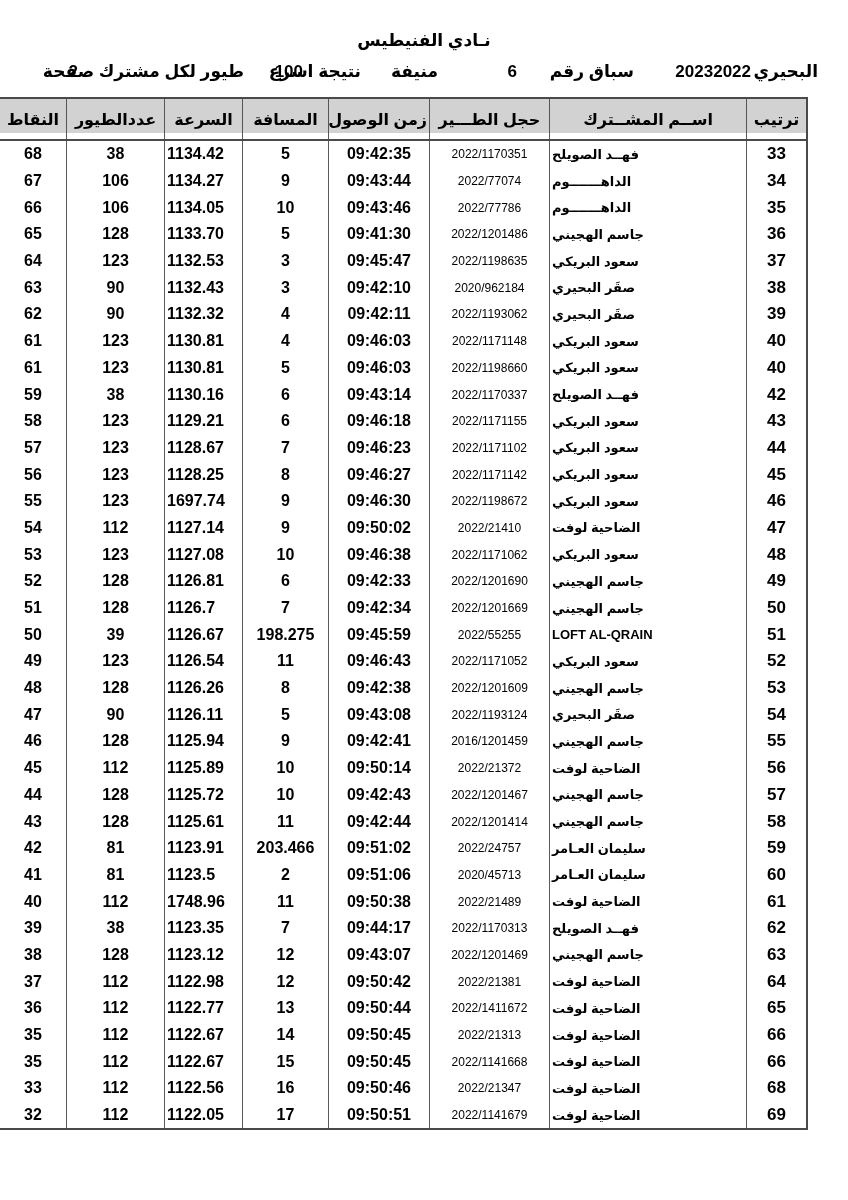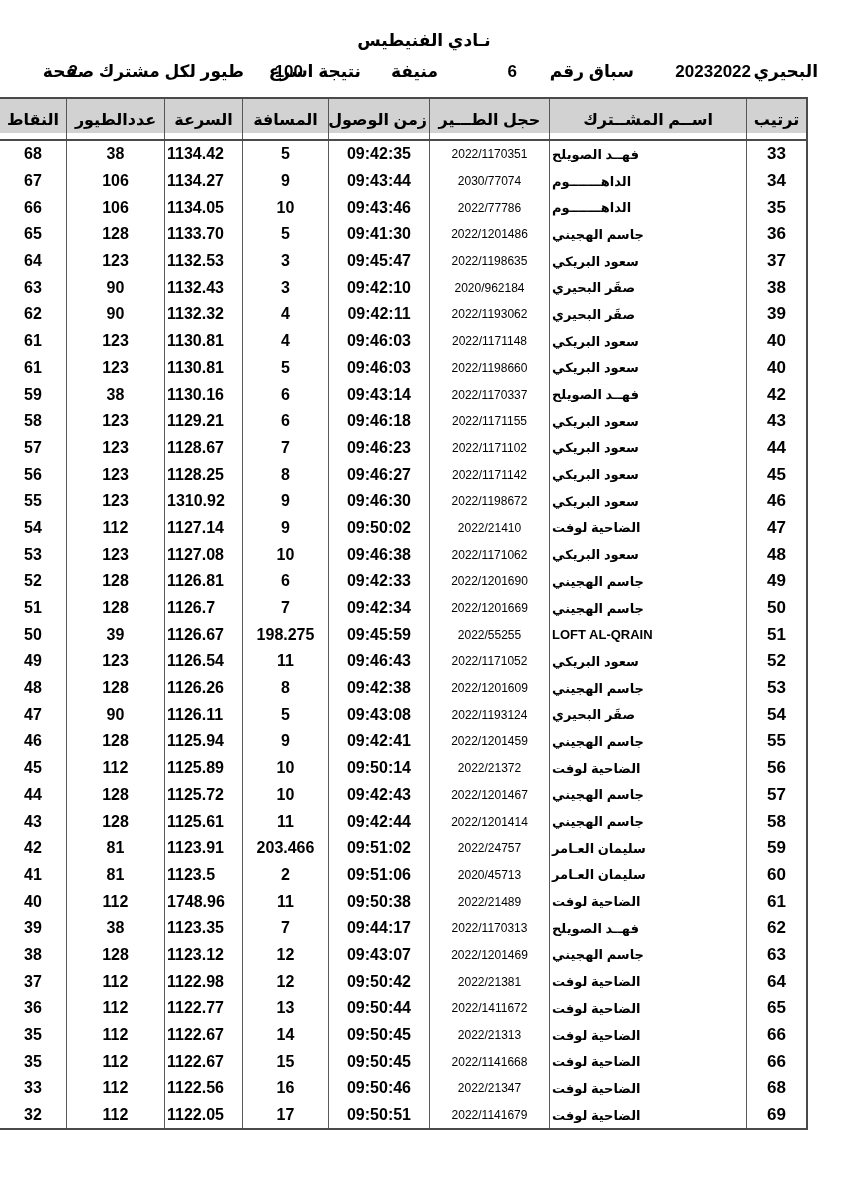--- a/index.html
+++ b/index.html
@@ -116,21 +116,21 @@
         <td class="col-ring">2022/1170351</td>
         <td class="col-arrival">09:42:35</td>
         <td class="col-distance">5</td>
         <td class="col-speed">1134.42</td>
         <td class="col-birds">38</td>
         <td class="col-points">68</td>
       </tr>
       <tr>
         <td class="col-rank">34</td>
         <td class="col-name">الداهـــــــوم</td>
-        <td class="col-ring">2030/77074</td>
+        <td class="col-ring">2022/77074</td>
         <td class="col-arrival">09:43:44</td>
         <td class="col-distance">9</td>
         <td class="col-speed">1134.27</td>
         <td class="col-birds">106</td>
         <td class="col-points">67</td>
       </tr>
       <tr>
         <td class="col-rank">35</td>
         <td class="col-name">الداهـــــــوم</td>
         <td class="col-ring">2022/77786</td>
@@ -239,21 +239,21 @@
         <td class="col-speed">1128.25</td>
         <td class="col-birds">123</td>
         <td class="col-points">56</td>
       </tr>
       <tr>
         <td class="col-rank">46</td>
         <td class="col-name">سعود البريكي</td>
         <td class="col-ring">2022/1198672</td>
         <td class="col-arrival">09:46:30</td>
         <td class="col-distance">9</td>
-        <td class="col-speed">1310.92</td>
+        <td class="col-speed">1697.74</td>
         <td class="col-birds">123</td>
         <td class="col-points">55</td>
       </tr>
       <tr>
         <td class="col-rank">47</td>
         <td class="col-name">الضاحية لوفت</td>
         <td class="col-ring">2022/21410</td>
         <td class="col-arrival">09:50:02</td>
         <td class="col-distance">9</td>
         <td class="col-speed">1127.14</td>
@@ -326,21 +326,21 @@
         <td class="col-ring">2022/1193124</td>
         <td class="col-arrival">09:43:08</td>
         <td class="col-distance">5</td>
         <td class="col-speed">1126.11</td>
         <td class="col-birds">90</td>
         <td class="col-points">47</td>
       </tr>
       <tr>
         <td class="col-rank">55</td>
         <td class="col-name">جاسم الهجيني</td>
-        <td class="col-ring">2022/1201459</td>
+        <td class="col-ring">2016/1201459</td>
         <td class="col-arrival">09:42:41</td>
         <td class="col-distance">9</td>
         <td class="col-speed">1125.94</td>
         <td class="col-birds">128</td>
         <td class="col-points">46</td>
       </tr>
       <tr>
         <td class="col-rank">56</td>
         <td class="col-name">الضاحية لوفت</td>
         <td class="col-ring">2022/21372</td>

